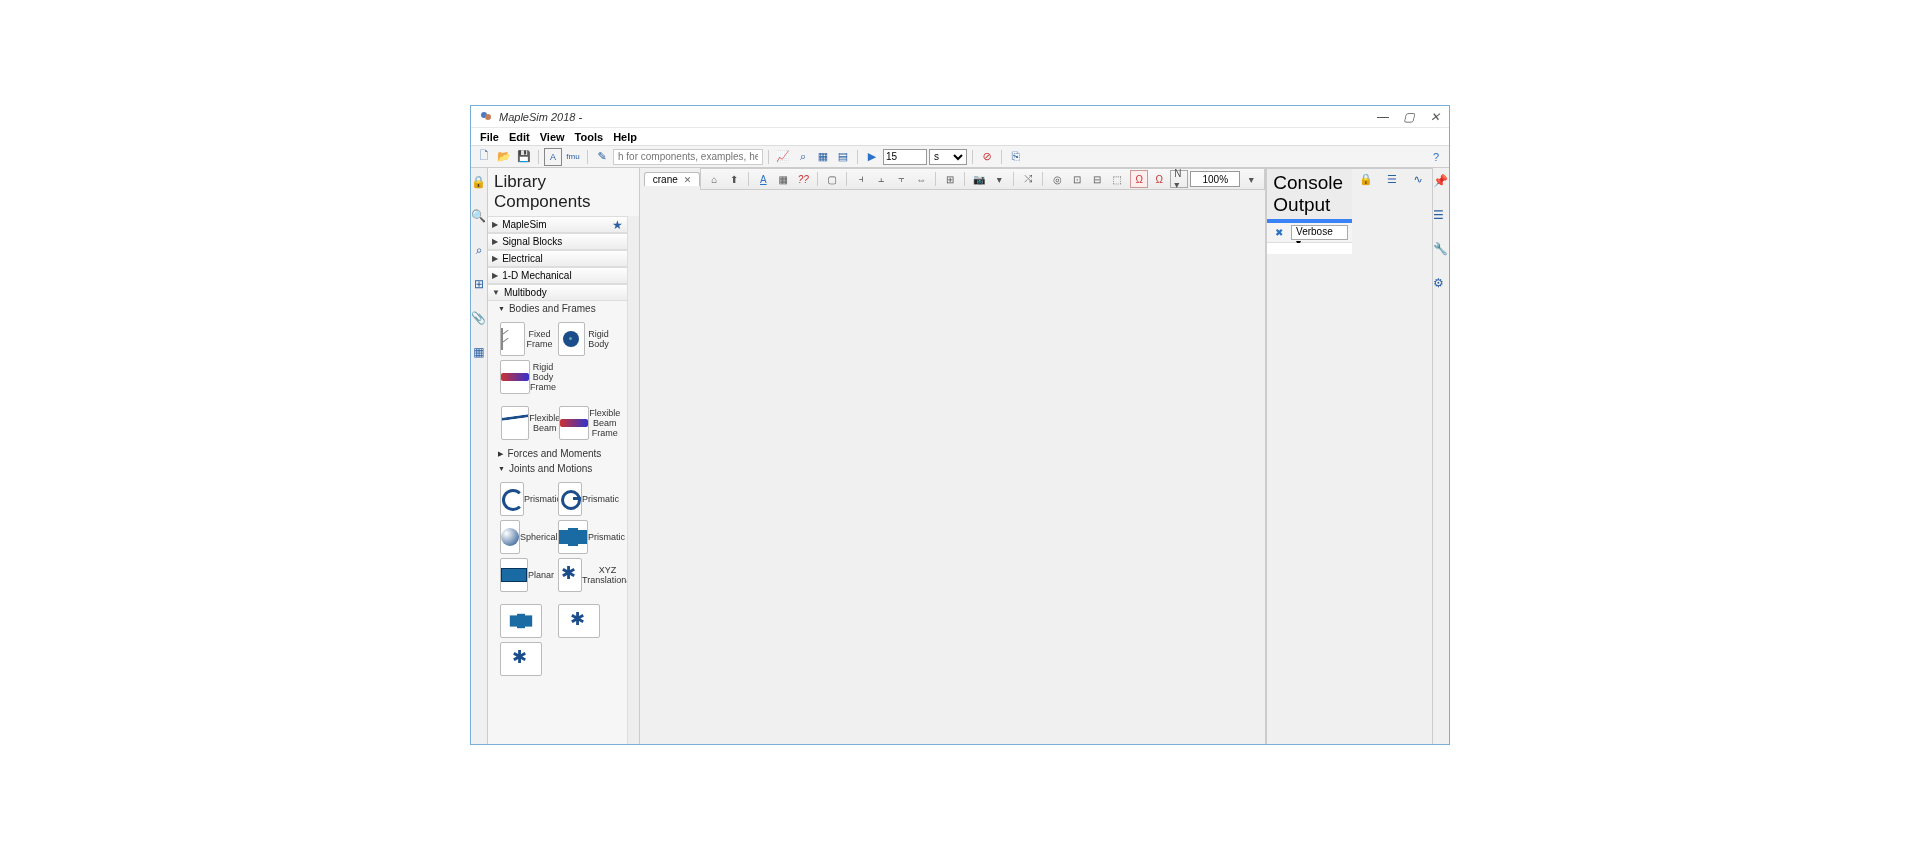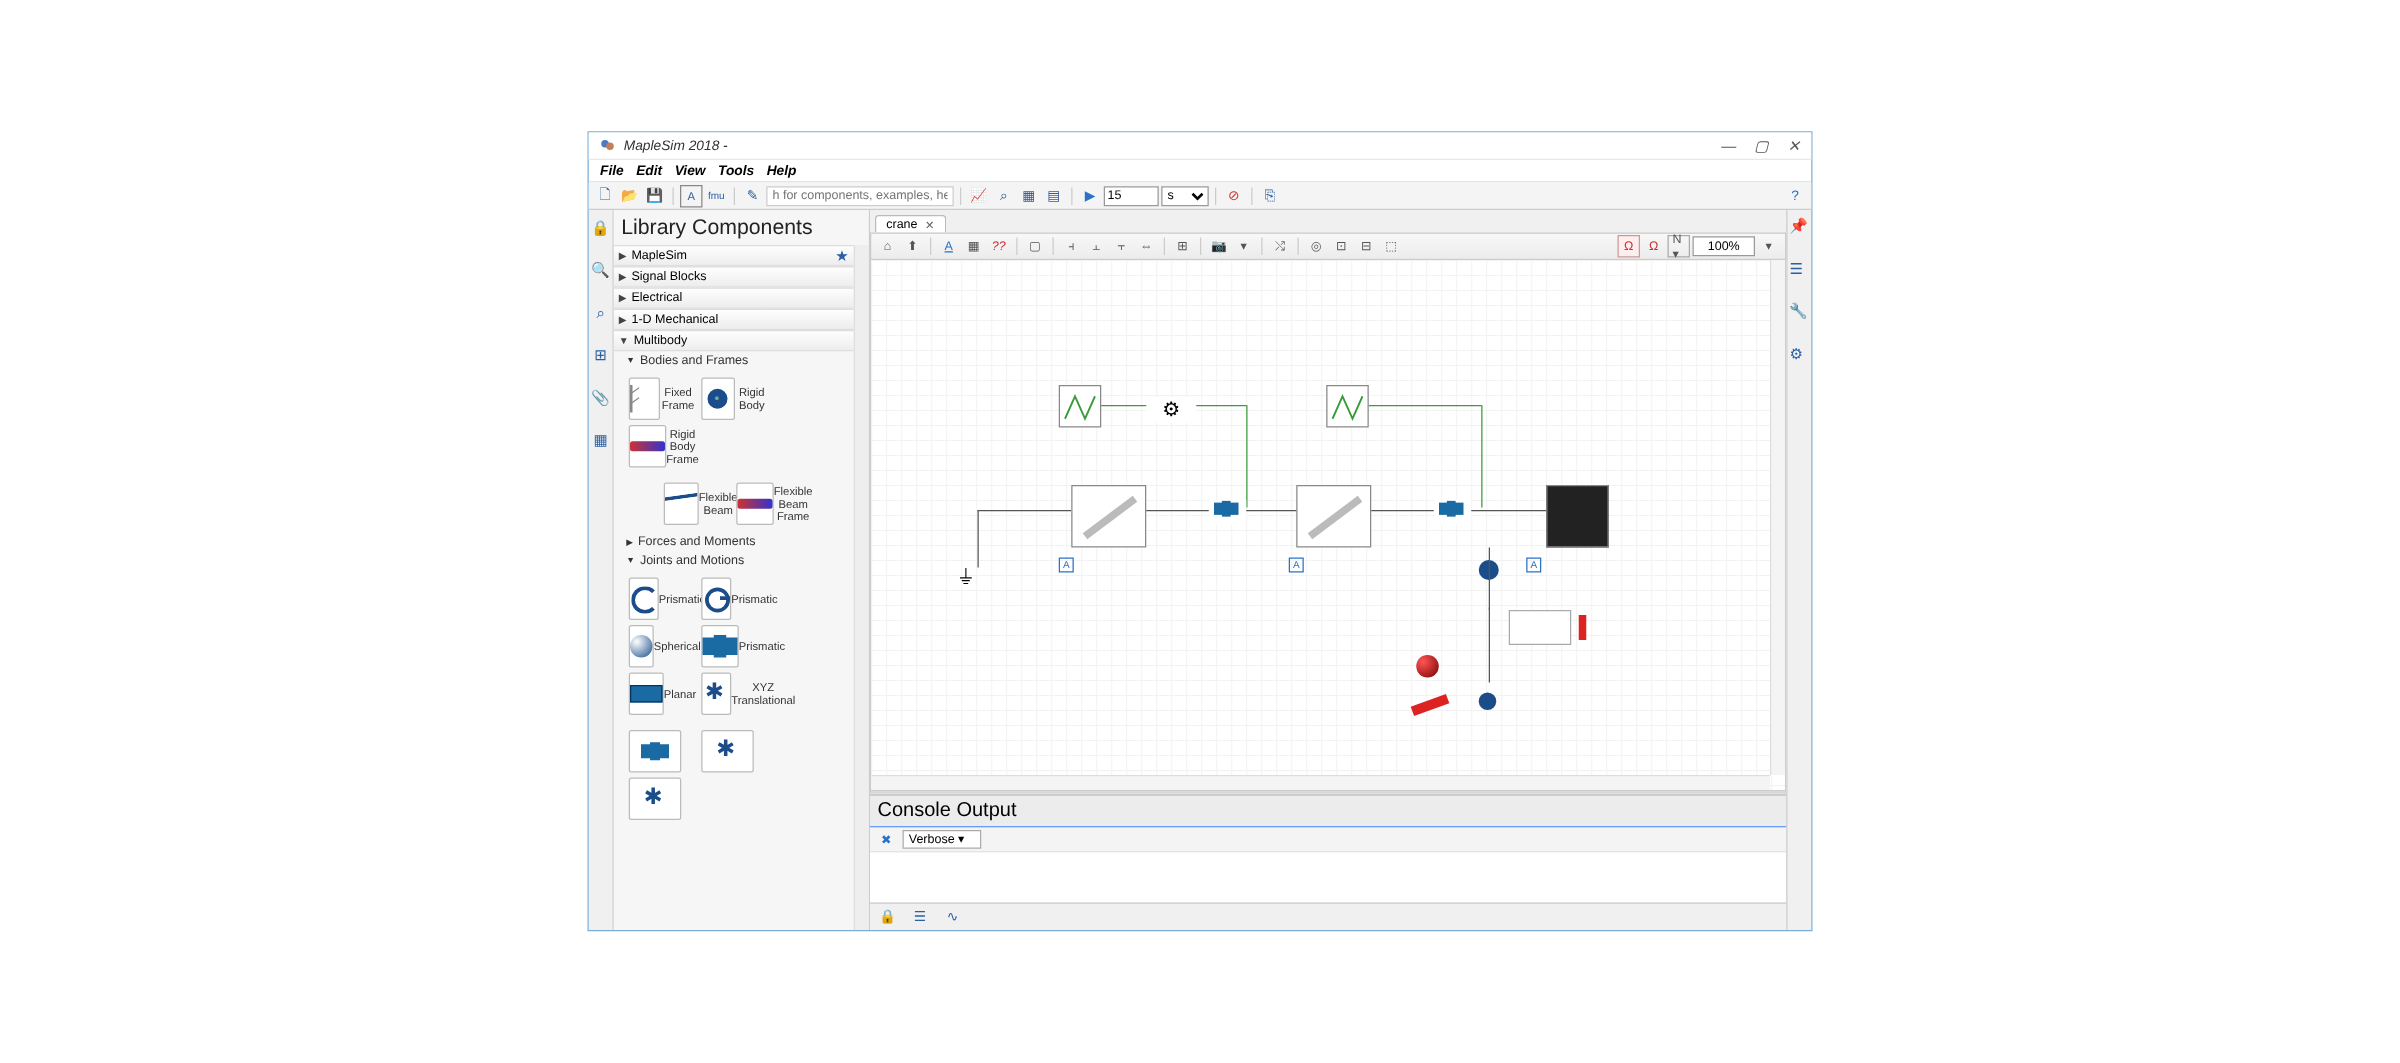--- a/index.html
+++ b/index.html
@@ -6,21 +6,21 @@
 body { background: #fff; display: flex; justify-content: center; align-items: center; height: 850px; }
 .window { width: 980px; height: 640px; border: 1px solid #7aaed6; background: #fff; display: flex; flex-direction: column; font-size: 11px; }
 .titlebar { height: 22px; display: flex; align-items: center; padding: 0 8px; background: #fff; border-bottom: 1px solid #e8e8e8; font-style: italic; }
 .titlebar .app-icon { width: 14px; height: 14px; margin-right: 6px; display: inline-block; position: relative; }
 .titlebar .app-icon::before { content: ""; position: absolute; width: 6px; height: 6px; border-radius: 50%; background: #4a7cc1; top: 2px; left: 2px; }
 .titlebar .app-icon::after { content: ""; position: absolute; width: 6px; height: 6px; border-radius: 50%; background: #c87d5a; top: 4px; left: 6px; }
 .titlebar .title-text { font-size: 11px; color: #333; flex: 1; }
 .titlebar .win-controls { display: flex; gap: 14px; }
 .titlebar .win-btn { width: 12px; height: 12px; display: flex; align-items: center; justify-content: center; color: #555; cursor: pointer; font-size: 12px; }
 .menubar { height: 18px; display: flex; align-items: center; padding: 0 4px; border-bottom: 1px solid #ddd; }
-.menubar span { padding: 0 5px; font-size: 11px; font-weight: bold; cursor: pointer; font-style: italic; }
+.menubar span { padding: 0 5px; font-size: 11px; font-weight: bold; cursor: pointer; }
 .toolbar { height: 22px; background: #f4f4f4; border-bottom: 1px solid #ccc; display: flex; align-items: center; padding: 0 4px; gap: 2px; }
 .tb-icon { width: 18px; height: 18px; display: flex; align-items: center; justify-content: center; color: #2a5fa3; cursor: pointer; font-size: 11px; }
 .tb-sep { width: 1px; height: 14px; background: #ccc; margin: 0 3px; }
 .search-box { flex: 0 0 150px; height: 16px; border: 1px solid #ccc; font-size: 10px; padding: 0 4px; color: #999; background: #fff; }
 .sim-input { width: 44px; height: 16px; border: 1px solid #999; font-size: 10px; padding: 0 2px; }
 .sim-select { width: 38px; height: 16px; border: 1px solid #999; font-size: 10px; background: #fff; }
 .tb-spacer { flex: 1; }
 
 .body { flex: 1; display: flex; overflow: hidden; }
 .left-rail { width: 20px; background: #f0f0f0; border-right: 1px solid #ccc; display: flex; flex-direction: column; align-items: center; padding-top: 6px; gap: 18px; }
@@ -37,40 +37,40 @@
 .sub-row .tri { margin-right: 4px; font-size: 7px; }
 .comp-grid { display: flex; flex-wrap: wrap; gap: 4px; padding: 6px 12px; }
 .comp-cell { width: 54px; display: flex; flex-direction: row; align-items: center; }
 .comp-cell.wide { width: 56px; }
 .comp-ico { width: 42px; height: 34px; border: 1px solid #bbb; border-radius: 2px; background: #fff; display: flex; align-items: center; justify-content: center; }
 .comp-lbl { font-size: 9px; text-align: center; margin-top: 2px; line-height: 1.1; color: #333; }
 .side-scroll { width: 12px; background: #eee; border-left: 1px solid #ddd; }
 .side-scroll-wrap { display: flex; flex: 1; overflow: hidden; }
 .side-content { flex: 1; overflow-y: auto; overflow-x: hidden; }
 
-.main-area { flex: 1; display: flex; flex-direction: column; background: #f0f0f0; }
+.main-area { flex: 1; display: flex; flex-direction: row; background: #f0f0f0; }
 .tab-strip { height: 18px; display: flex; align-items: flex-end; padding-left: 4px; background: #f0f0f0; }
 .tab { background: #fff; border: 1px solid #bbb; border-bottom: none; padding: 1px 8px; font-size: 10px; display: flex; align-items: center; gap: 6px; border-radius: 3px 3px 0 0; }
 .tab .close-x { font-size: 9px; color: #666; cursor: pointer; }
 .canvas-toolbar { height: 22px; background: linear-gradient(#f8f8f8,#ececec); border: 1px solid #ccc; display: flex; align-items: center; padding: 0 4px; gap: 2px; }
 .ct-icon { width: 18px; height: 18px; display: flex; align-items: center; justify-content: center; color: #555; cursor: pointer; font-size: 10px; }
 .ct-sep { width: 1px; height: 14px; background: #ccc; margin: 0 3px; }
 .zoom-sel { width: 50px; height: 16px; border: 1px solid #999; font-size: 10px; background: #fff; text-align: center; }
 .canvas-wrap { flex: 1; background: #fff; border: 1px solid #ccc; border-top: none; position: relative; overflow: hidden; }
 .canvas { position: absolute; inset: 0;
   background-image: linear-gradient(#f2f2f2 1px, transparent 1px), linear-gradient(90deg, #f2f2f2 1px, transparent 1px);
   background-size: 12px 12px; }
 .canvas .block { position: absolute; border: 1px solid #888; background: #fff; }
 .canvas .wire { position: absolute; background: #555; }
 .canvas .wire.green { background: #3a9c3a; }
 .canvas-scrollbar-h { position: absolute; bottom: 0; left: 0; right: 12px; height: 12px; background: #f4f4f4; border-top: 1px solid #ddd; }
 .canvas-scrollbar-v { position: absolute; top: 0; right: 0; bottom: 12px; width: 12px; background: #f4f4f4; border-left: 1px solid #ddd; }
 
 .console { height: 86px; border-top: 1px solid #ccc; background: #fff; display: flex; flex-direction: column; }
-.console-hdr { font-size: 16px; padding: 3px 6px; background: #ececec; border-bottom: 1px solid #3b82f6; }
+.console-hdr { font-size: 19px; padding: 3px 6px; background: #ececec; border-bottom: 4px solid #3b82f6; }
 .console-tb { height: 20px; background: #f4f4f4; border-bottom: 1px solid #ddd; display: flex; align-items: center; padding: 0 4px; gap: 4px; }
 .verbose-sel { height: 15px; font-size: 10px; border: 1px solid #aaa; background: #fff; padding: 0 12px 0 4px; }
 .console-body { flex: 1; background: #fff; }
 
 .bottom-strip { height: 22px; background: #f0f0f0; border-top: 1px solid #ccc; display: flex; align-items: center; padding: 0 6px; gap: 10px; }
 .bottom-strip .bs-icon { width: 16px; height: 16px; color: #2a5fa3; display: flex; align-items: center; justify-content: center; }
 
 
 .ico-frame { width: 22px; height: 22px; border-left: 2px solid #888; position: relative; }
 .ico-frame::before, .ico-frame::after { content:""; position:absolute; left:-2px; width:8px; height:1px; background:#888; transform:rotate(-35deg); }

